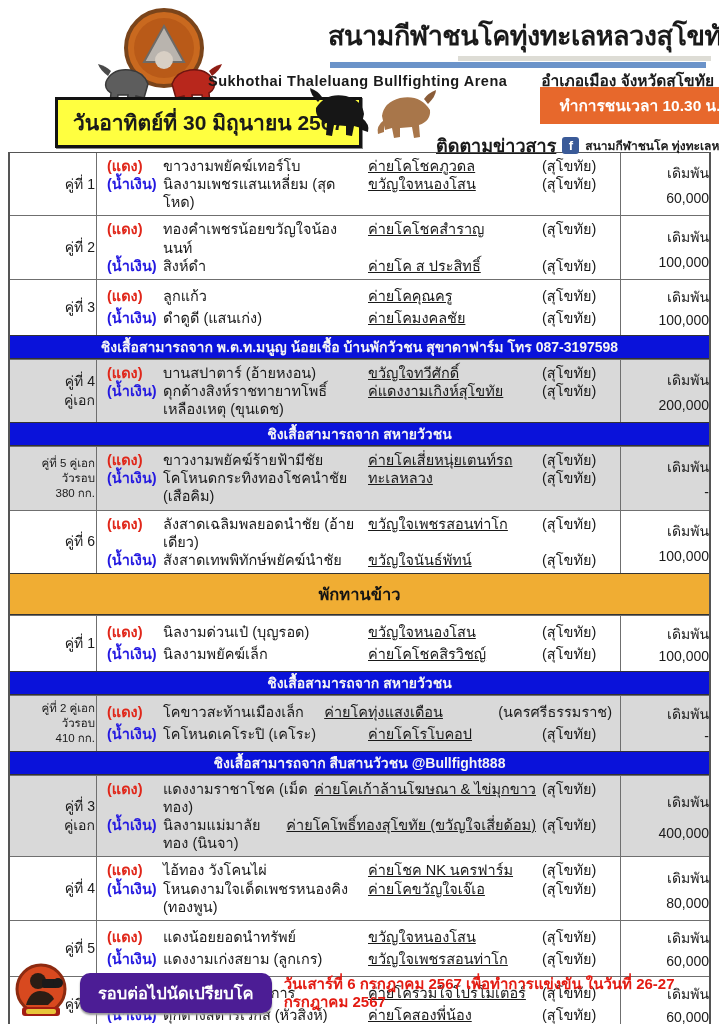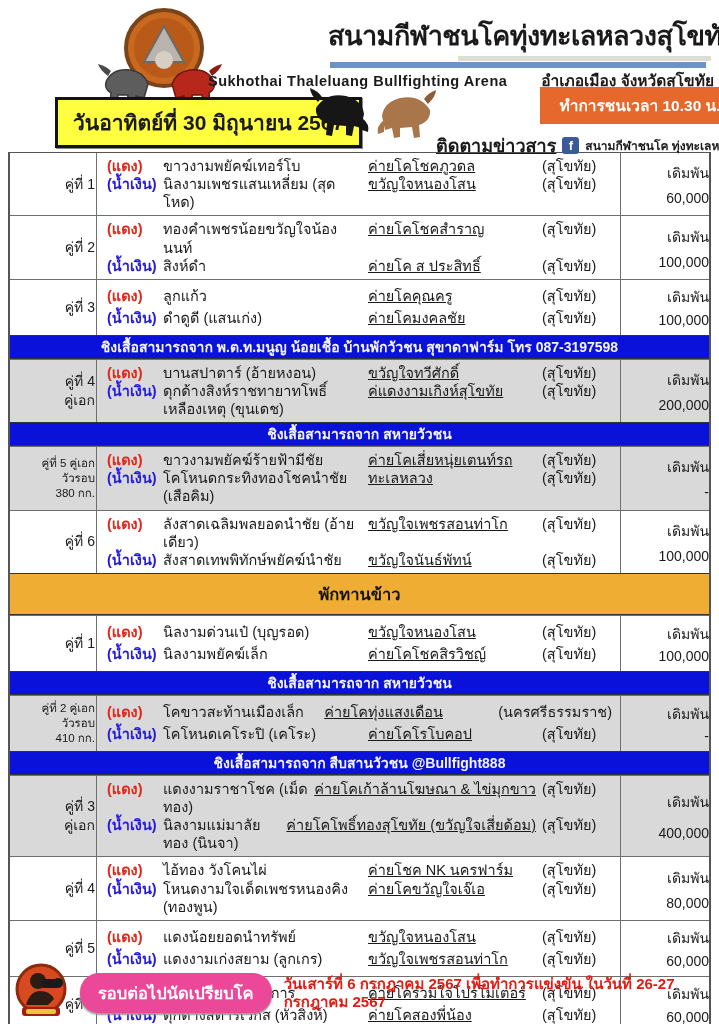--- a/index.html
+++ b/index.html
@@ -78,21 +78,21 @@
     border-top:1px solid #333;
   }
   .banner-blue{background:#0a12da;color:#f5f5f5;min-height:22px;font-size:14px;border-bottom:1px solid #333;}
   .banner-yellow{background:#f0ad33;color:#141414;min-height:40px;font-size:16.5px;border-bottom:1px solid #333;}
   
   .footer{
     position:absolute;left:0;bottom:0;width:719px;height:58px;display:flex;
     align-items:center;gap:12px;padding:0 0 4px 14px;box-sizing:border-box;
   }
   .next-badge{
-    background:#ec4899;color:#ffffff;border-radius:19px;padding:7px 18px;
+    background:#4c1d95;color:#ffffff;border-radius:10px;padding:7px 18px;
     font-size:16.5px;font-weight:800;white-space:nowrap;box-shadow:0 2px 2px #999;
   }
   .footer-note{color:#e31b12;font-size:15px;font-weight:800;flex:1 1 auto;line-height:1.2;}
 </style>
 </head>
 <body>
 
 <div class="header">
   <div class="arena-logo">
     <svg width="138" height="118" viewBox="0 0 138 118">

